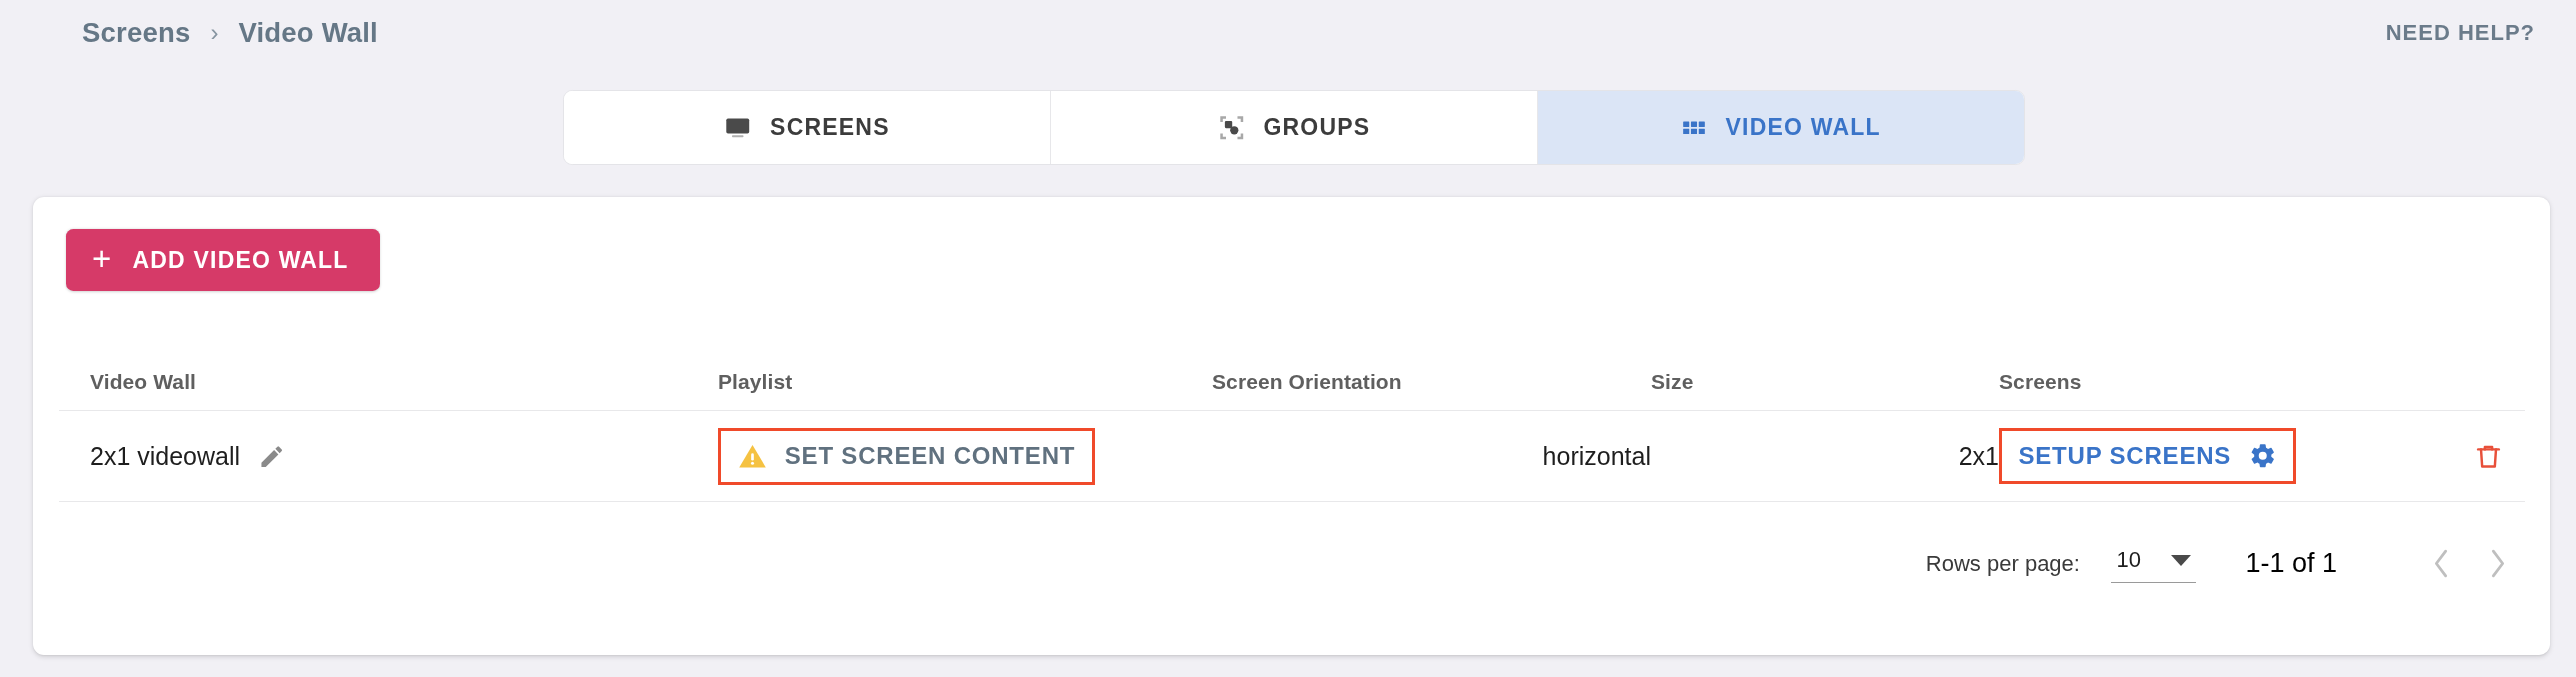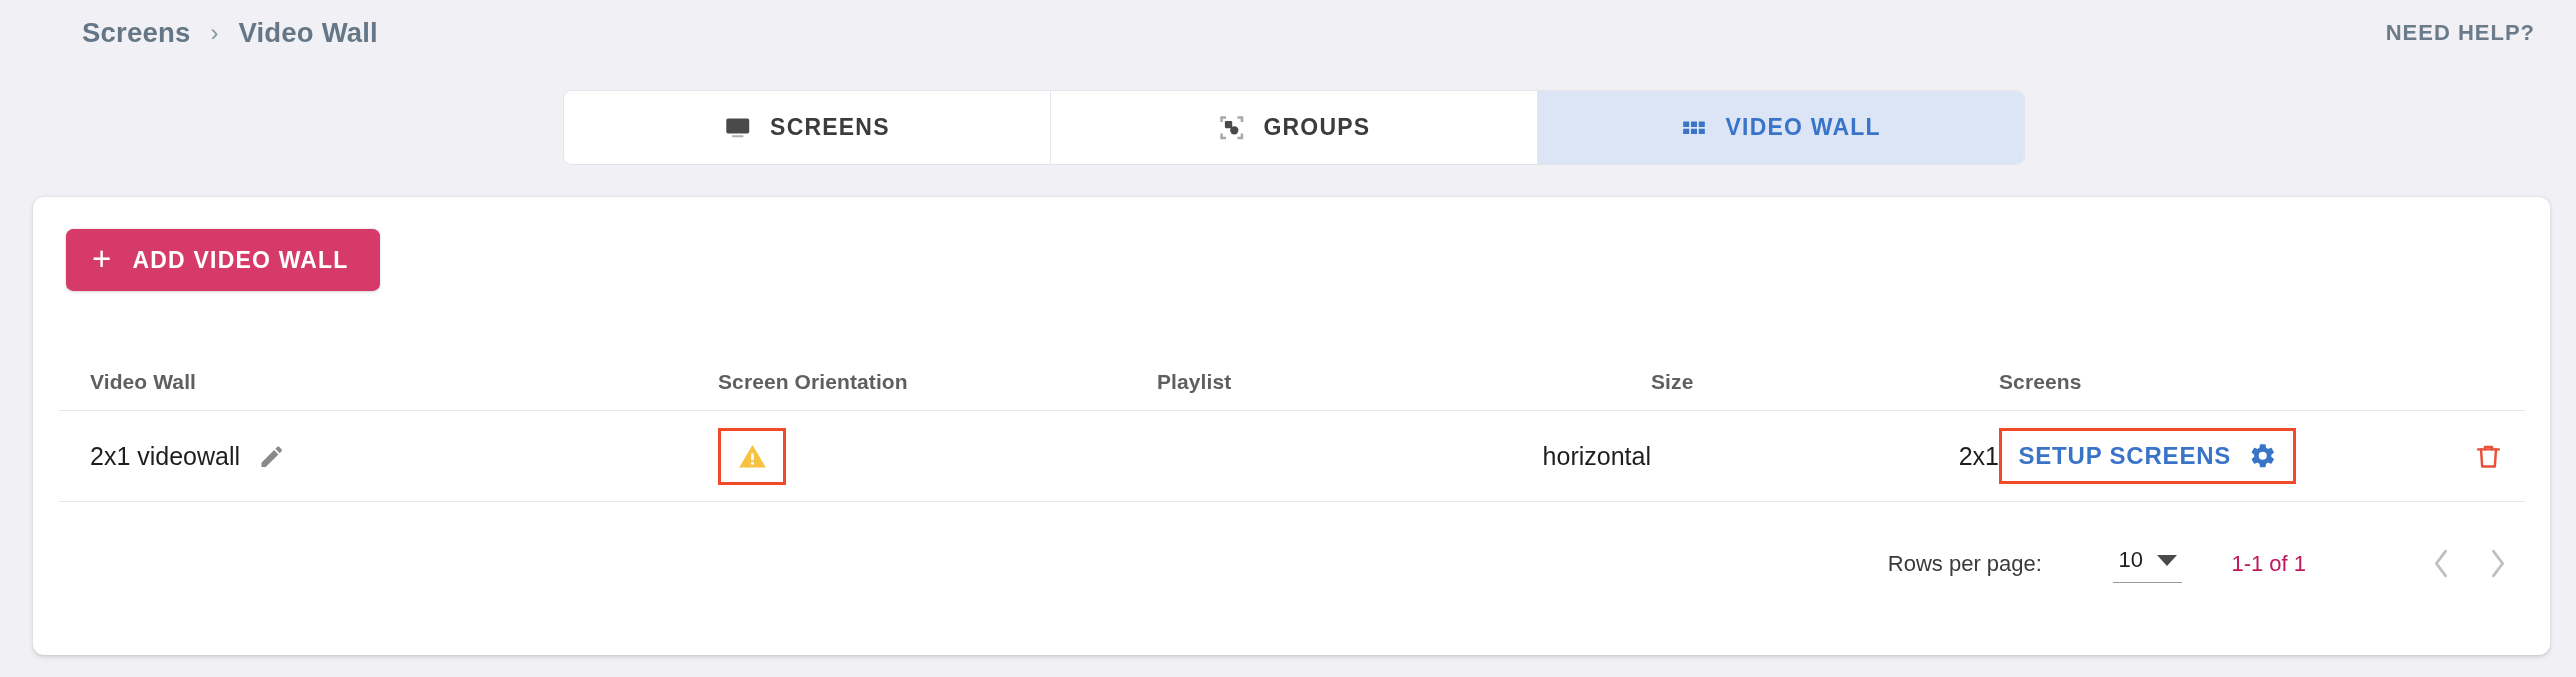--- a/index.html
+++ b/index.html
@@ -206,38 +206,37 @@
     height: 55px;
   }
   .pager-label {
     font-size: 22px;
     color: #3a3a3a;
     margin-right: 31px;
   }
   .rows-select {
     display: flex;
     align-items: center;
-    gap: 14px;
+    gap: 30px;
     border-bottom: 1.8px solid #9a9a9a;
     padding: 3.7px 5.5px 9.2px 5.5px;
     cursor: pointer;
     margin-right: 49px;
-    margin-left: 40px;
   }
   .rows-value { font-size: 22px; color: #1e1e1e; }
   .caret {
     width: 0; height: 0;
     border-left: 10px solid transparent;
     border-right: 10px solid transparent;
     border-top: 11px solid #4a4a4a;
   }
   .range-label {
-    font-size: 22px;
-    color: #be185d;
-    margin-right: 106px;
+    font-size: 27px;
+    color: #000000;
+    margin-right: 75px;
   }
   .nav-btn {
     width: 57px;
     height: 57px;
     display: flex;
     align-items: center;
     justify-content: center;
     cursor: pointer;
     color: #b9b9b9;
   }
@@ -297,22 +296,22 @@
 
   <button class="add-btn">
     <span class="plus-icon">+</span>
     <span>ADD VIDEO WALL</span>
   </button>
 
   <div class="table">
 
     <div class="trow thead">
       <div class="th c-name">Video Wall</div>
+      <div class="th c-play">Playlist</div>
       <div class="th c-orient">Screen Orientation</div>
-      <div class="th c-play">Playlist</div>
       <div class="th c-size">Size</div>
       <div class="th c-screen">Screens</div>
       <div class="th c-act"></div>
     </div>
 
     <div class="trow tbody-row">
 
       <div class="td c-name">
         <div class="cell-inline">
           <span>2x1 videowall</span>
@@ -326,20 +325,21 @@
 
       <div class="td c-play">
         <div class="annot">
           <span style="display:flex;align-items:center;">
             <svg width="29" height="29" viewBox="0 0 24 24" fill="#f5c242">
               <path d="M12 2.5L23 21H1L12 2.5z"></path>
               <rect x="10.9" y="9.4" width="2.2" height="6" rx="1.1" fill="#ffffff"></rect>
               <circle cx="12" cy="17.6" r="1.25" fill="#ffffff"></circle>
             </svg>
           </span>
+          <span class="set-content-label">SET SCREEN CONTENT</span>
         </div>
       </div>
 
       <div class="td c-orient">horizontal</div>
 
       <div class="td c-size">2x1</div>
 
       <div class="td c-screen">
         <div class="annot">
           <span class="setup-screens-label">SETUP SCREENS</span>

